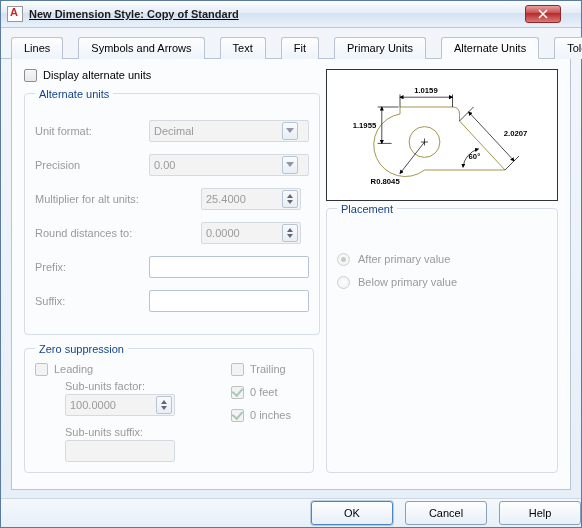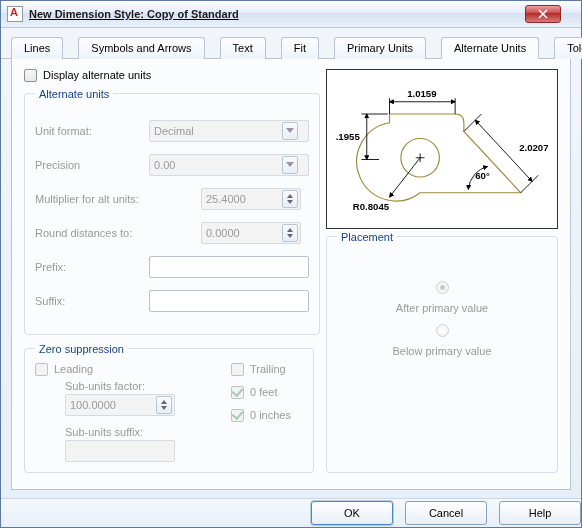--- a/index.html
+++ b/index.html
@@ -181,30 +181,30 @@
   .spin .spinners .tri {
     width: 0; height: 0;
     border-left: 3px solid transparent;
     border-right: 3px solid transparent;
   }
   .spin .spinners .tri.up { border-bottom: 4px solid #667; margin-bottom: 2px; }
   .spin .spinners .tri.down { border-top: 4px solid #667; }
   .txt { width: 160px; }
 
   .preview {
-    height: 160px;
+    height: 132px;
     border: 1px solid #333;
     background: #fff;
     padding: 9px;
     position: relative;
   }
   .preview svg { width: 100%; height: 100%; }
 
   fieldset.placement { flex: 1; }
-  .radiorow { display: flex; align-items: center; gap: 8px; margin: 10px 0; flex-direction: column; }
+  .radiorow { display: flex; align-items: center; gap: 8px; margin: 10px 0; }
   .radio {
     width: 13px; height: 13px;
     border: 1px solid #aeaeae;
     border-radius: 50%;
     background: radial-gradient(#fff,#eee);
     position: relative;
   }
   .radio.selected::after {
     content: "";
     position: absolute;

